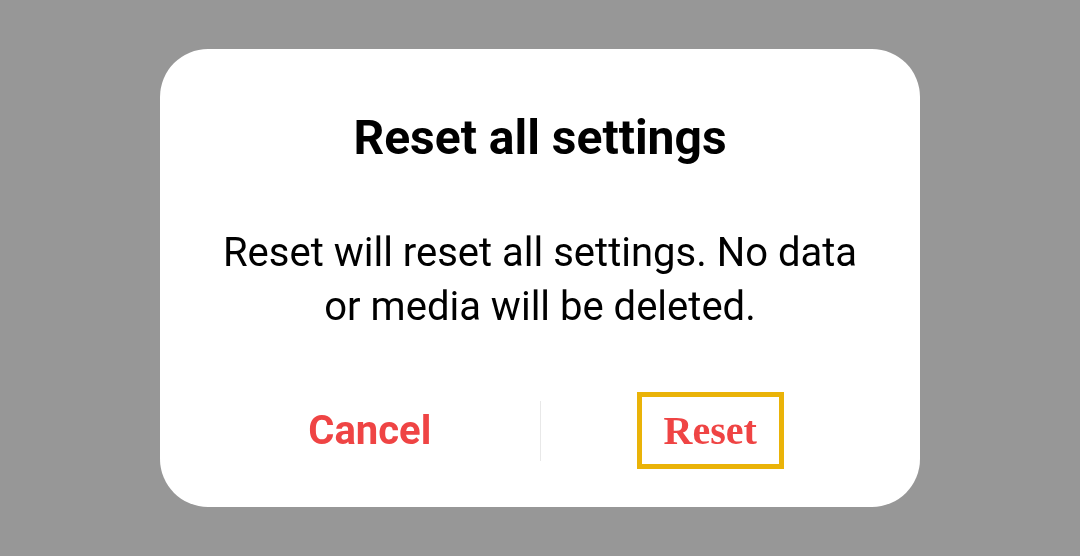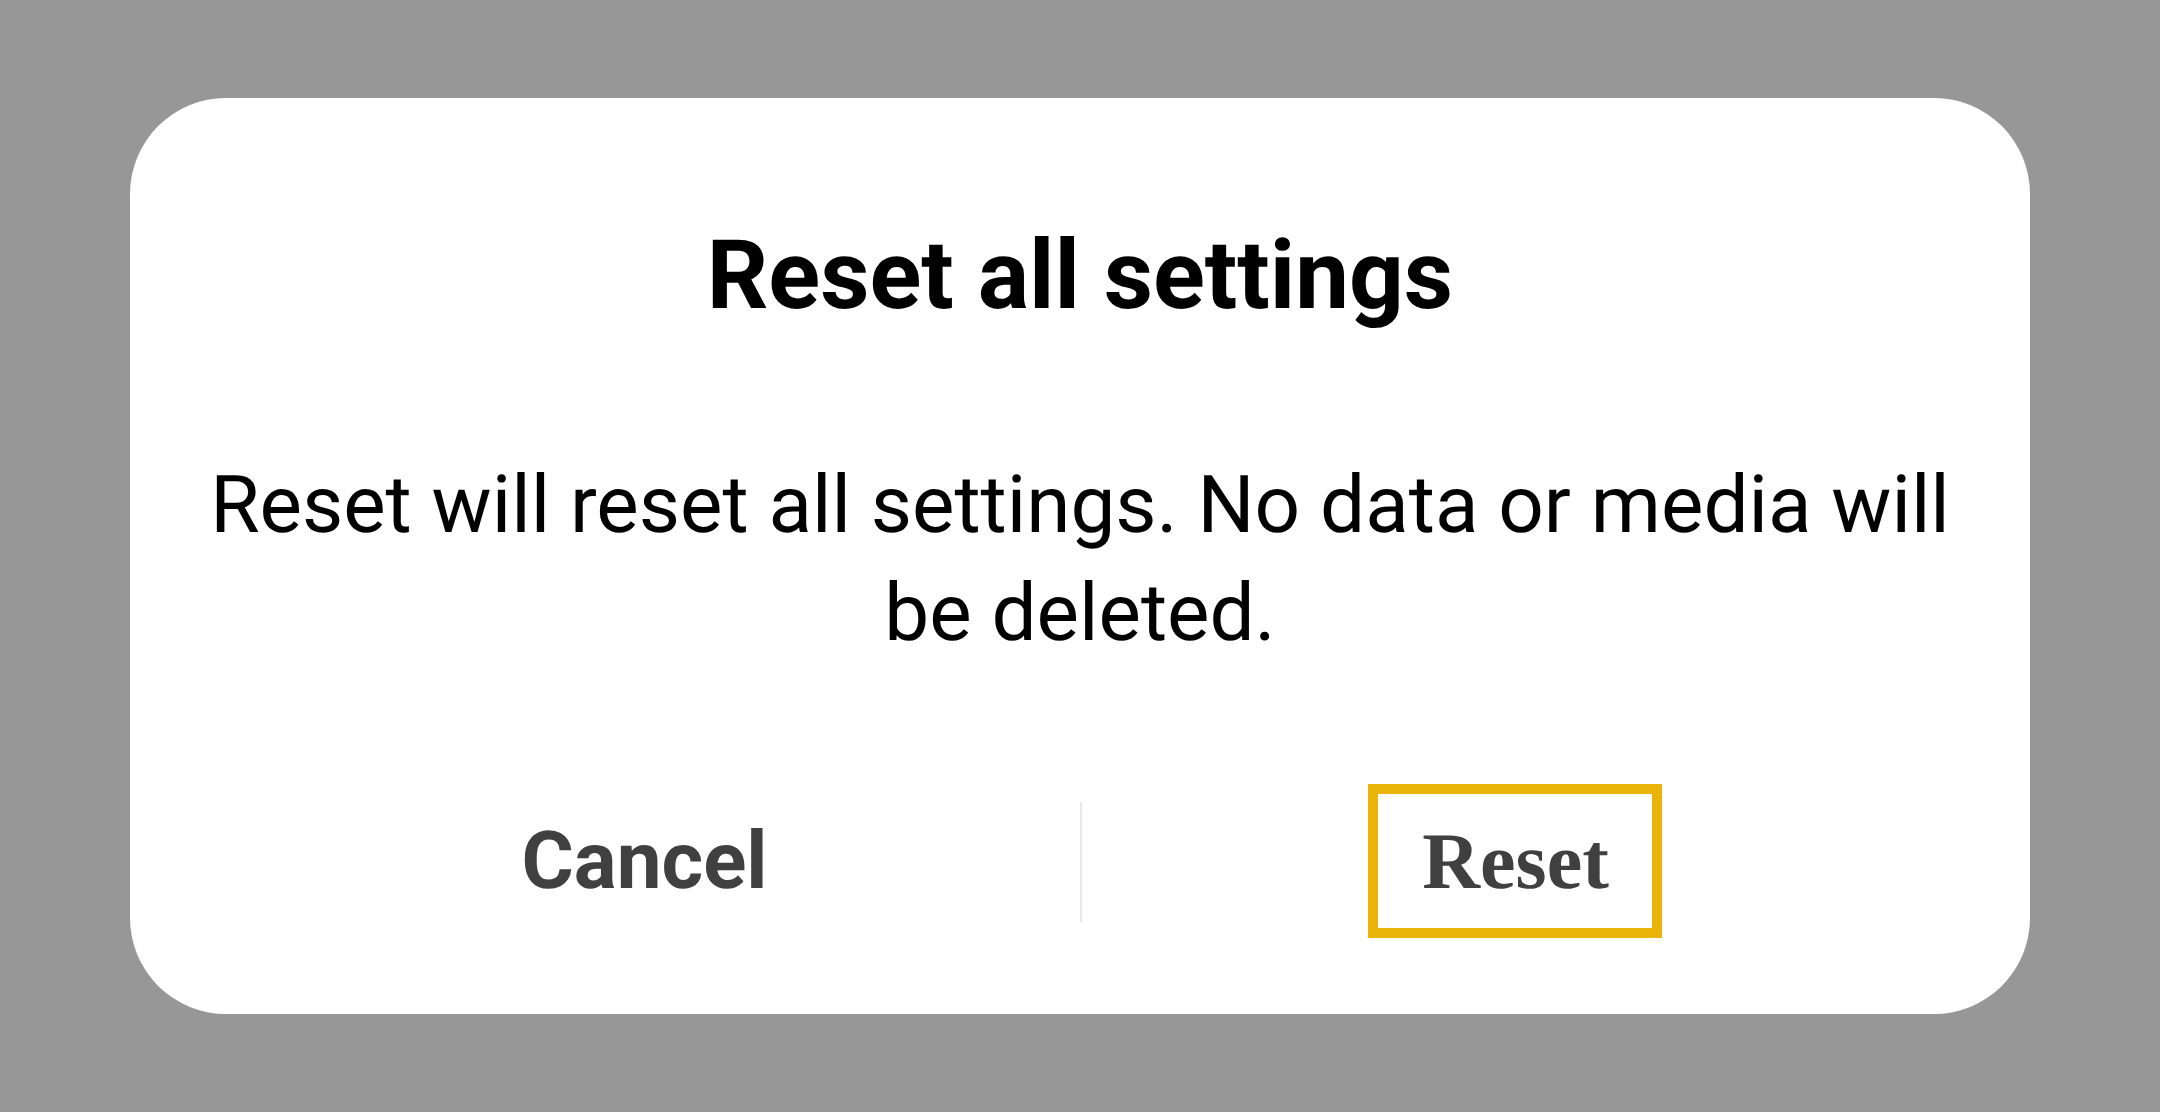--- a/index.html
+++ b/index.html
@@ -11,21 +11,21 @@
       width: 1080px;
       height: 556px;
       background: #979797;
       display: flex;
       align-items: center;
       justify-content: center;
       font-family: -apple-system, BlinkMacSystemFont, 'Segoe UI', Roboto, Helvetica, Arial, sans-serif;
     }
     .dialog {
       background: #ffffff;
-      width: 950px;
+      width: 760px;
       border-radius: 48px;
       padding: 60px 40px 35px 40px;
       display: flex;
       flex-direction: column;
       align-items: center;
     }
     .dialog-title {
       font-size: 48px;
       font-weight: 700;
       color: #000000;
@@ -57,21 +57,21 @@
     .divider {
       width: 1px;
       height: 60px;
       background: #e8e8e8;
     }
     .dialog-button {
       background: none;
       border: none;
       font-size: 40px;
       font-weight: 700;
-      color: #404040;
+      color: #ef4444;
       cursor: pointer;
       padding: 18px 30px;
       font-family: inherit;
     }
     .highlight-box {
       border: 5px solid #eab308;
       padding: 6px 16px;
       display: inline-block;
       font-family: Liberation Serif, serif;
     }

